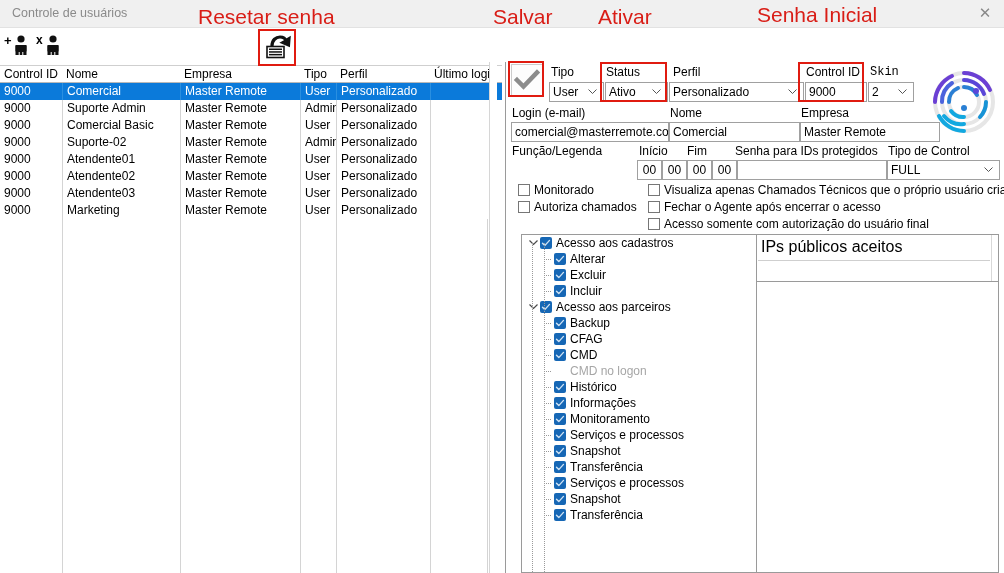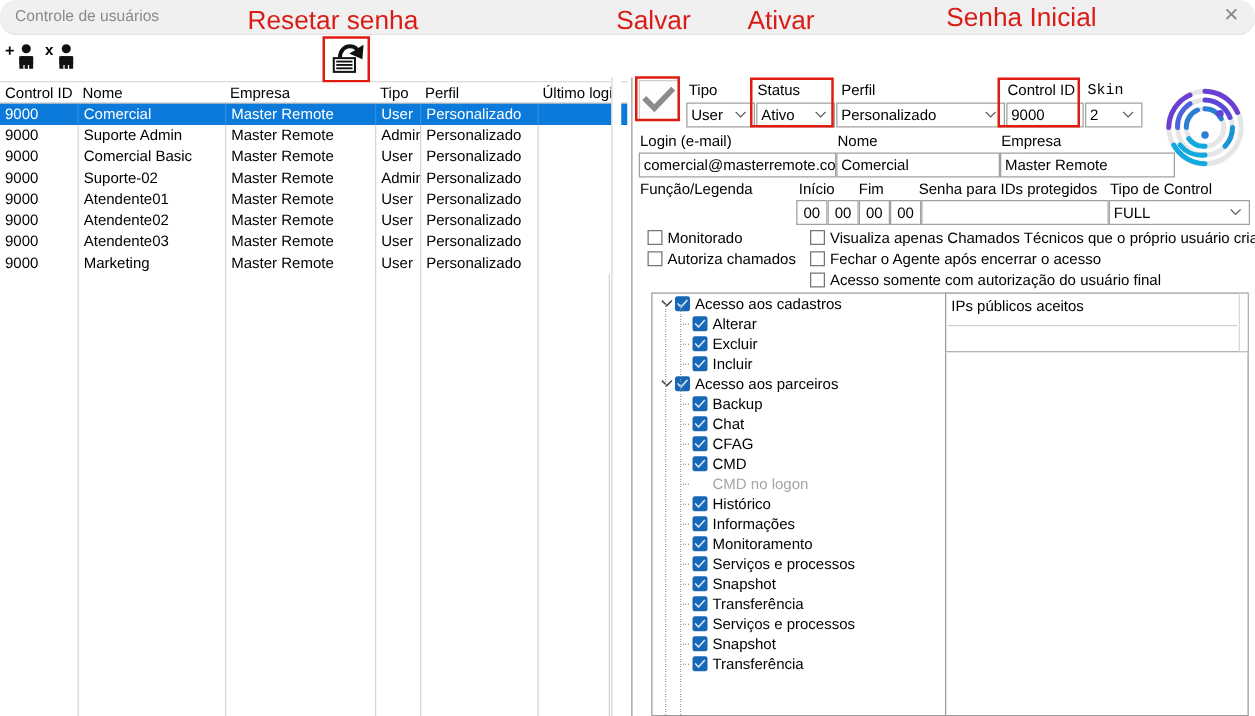--- a/index.html
+++ b/index.html
@@ -15,21 +15,20 @@
     width: 1004px; height: 573px;
     background: #ffffff;
   }
 
   
   .titlebar {
     position: absolute; left: 0; top: 0;
     width: 1004px; height: 28px;
     background: #f0f0f0;
     border-bottom: 1px solid #e2e2e2;
-    border-radius: 13px;
   }
   .titlebar-text {
     position: absolute; left: 12px; top: 6px;
     font-size: 12.5px; color: #8a8a8a;
     white-space: nowrap;
   }
   .win-close {
     position: absolute; right: 10px; top: 4px;
     width: 18px; height: 18px;
     color: #888; font-size: 15px; line-height: 18px;
@@ -221,21 +220,21 @@
 
   
   .ippanel {
     position: absolute; left: 250px; top: 172px;
     width: 243px; height: 48px;
     border: 1px solid #9a9a9a;
     background: #ffffff;
   }
   .ippanel .hdr {
     position: absolute; left: 4px; top: 3px;
-    font-size: 12px; color: #000;
+    font-size: 16px; color: #000;
   }
   .ippanel .sep {
     position: absolute; left: 1px; right: 8px; top: 25px;
     height: 1px; background: #cfcfcf;
   }
   .ippanel .sb {
     position: absolute; right: 0; top: 0; bottom: 0;
     width: 7px; background: #ffffff; border-left: 1px solid #d8d8d8;
   }
   .ipbody {
@@ -543,29 +542,20 @@
             <span class="tlabel" style="left: 34px;">Acesso aos parceiros</span>
           </div>
           <div class="tnode">
             <span class="dotstub" style="left: 22px; top: 8px; width: 8px;"></span>
             <span class="tcb" style="left: 32px;">
               <svg width="12" height="12" viewBox="0 0 12 12">
                 <path d="M2.5 6.2 L4.8 8.6 L9.5 3.4" fill="none" stroke="#cfe3f5" stroke-width="1.4" stroke-linecap="round" stroke-linejoin="round"></path>
               </svg>
             </span>
             <span class="tlabel" style="left: 48px;">Backup</span>
-          </div>
-          <div class="tnode">
-            <span class="dotstub" style="left: 22px; top: 8px; width: 8px;"></span>
-            <span class="tcb" style="left: 32px;">
-              <svg width="12" height="12" viewBox="0 0 12 12">
-                <path d="M2.5 6.2 L4.8 8.6 L9.5 3.4" fill="none" stroke="#cfe3f5" stroke-width="1.4" stroke-linecap="round" stroke-linejoin="round"></path>
-              </svg>
-            </span>
-            <span class="tlabel" style="left: 48px;">Chat</span>
           </div>
           <div class="tnode">
             <span class="dotstub" style="left: 22px; top: 8px; width: 8px;"></span>
             <span class="tcb" style="left: 32px;">
               <svg width="12" height="12" viewBox="0 0 12 12">
                 <path d="M2.5 6.2 L4.8 8.6 L9.5 3.4" fill="none" stroke="#cfe3f5" stroke-width="1.4" stroke-linecap="round" stroke-linejoin="round"></path>
               </svg>
             </span>
             <span class="tlabel" style="left: 48px;">CFAG</span>
           </div>

